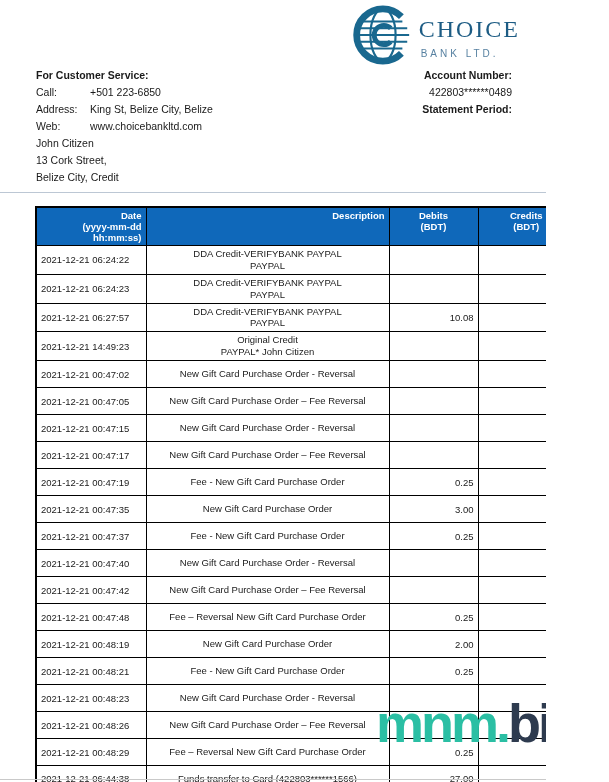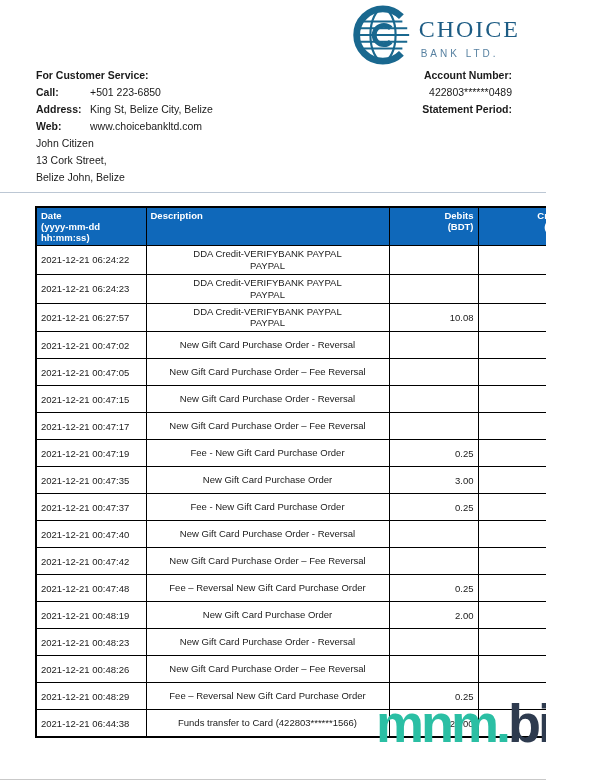--- a/index.html
+++ b/index.html
@@ -15,40 +15,40 @@
     color:var(--logo-text,#1d5c84);line-height:1;
   }
   .logo-sub{
     font-size:10px;letter-spacing:3px;color:var(--logo-subtext,#5781a1);
     margin-top:7px;padding-left:2px;
   }
   
   .contact-block{position:absolute;top:67px;left:36px;font-size:10.5px;line-height:17px;}
   .cs-title{font-weight:bold;}
   .cs-row{display:flex;}
-  .cs-label{font-weight:bold;width:54px;flex:0 0 54px;}
+  .cs-label{font-weight:normal;width:54px;flex:0 0 54px;}
   .customer-name{font-weight:normal;}
   .account-block{position:absolute;top:67px;right:34px;text-align:right;font-size:10.5px;line-height:17px;}
   .acct-label{font-weight:bold;}
   
   .separator{position:absolute;top:192px;left:0;width:609px;height:1px;background:#bcc7d4;}
   .bottom-line{position:absolute;top:779px;left:0;width:609px;height:1px;background:#c9c9c9;}
   
   table.txn{
     position:absolute;top:206px;left:35px;width:539px;
     border-collapse:collapse;table-layout:fixed;
     border:2px solid #000;
   }
   table.txn th,table.txn td{border:1px solid #000;padding:2px 4px;}
   table.txn thead th{
     background:var(--table-header-bg,#0f68ba);color:#ffffff;
     font-size:9.5px;font-weight:bold;vertical-align:top;height:30px;
   }
-  .th-left{text-align:left;}
-  .th-right{text-align:right;margin-left:20px;}
+  .th-left{text-align:right;}
+  .th-right{margin-left:20px;}
   table.txn tbody tr{height:27px;}
   table.txn td{font-size:9.5px;vertical-align:middle;color:#1a1a1a;}
   td.c-date{text-align:left;margin-top:48px;}
   td.c-desc{text-align:center;white-space:pre-line;line-height:1.25;}
   td.c-debit,td.c-credit{text-align:right;}
   
   .watermark{
     position:absolute;top:696px;left:376px;z-index:10;
     font-size:54px;font-weight:bold;letter-spacing:-3px;line-height:1;
     white-space:nowrap;
@@ -89,21 +89,21 @@
     <div class="cs-row">
       <span class="cs-label">Address:</span>
       <span class="cs-value">King St, Belize City, Belize</span>
     </div>
     <div class="cs-row">
       <span class="cs-label">Web:</span>
       <span class="cs-value">www.choicebankltd.com</span>
     </div>
     <div class="customer-name">John Citizen</div>
     <div>13 Cork Street,</div>
-    <div>Belize John, Belize</div>
+    <div>Belize City, Credit</div>
   </div>
 
   <div class="account-block">
     <div class="acct-label">Account Number:</div>
     <div>422803******0489</div>
     <div class="acct-label">Statement Period:</div>
   </div>
 
   <div class="separator"></div>
 
@@ -149,20 +149,27 @@
       <td class="c-credit">5.01</td>
     </tr>
         <tr>
       <td class="c-date">2021-12-21 06:27:57</td>
       <td class="c-desc">DDA Credit-VERIFYBANK PAYPAL
 PAYPAL</td>
       <td class="c-debit">10.08</td>
       <td class="c-credit"></td>
     </tr>
         <tr>
+      <td class="c-date">2021-12-21 14:49:23</td>
+      <td class="c-desc">Original Credit
+PAYPAL* John Citizen</td>
+      <td class="c-debit"></td>
+      <td class="c-credit">28.00</td>
+    </tr>
+        <tr>
       <td class="c-date">2021-12-21 00:47:02</td>
       <td class="c-desc">New Gift Card Purchase Order - Reversal</td>
       <td class="c-debit"></td>
       <td class="c-credit">2.00</td>
     </tr>
         <tr>
       <td class="c-date">2021-12-21 00:47:05</td>
       <td class="c-desc">New Gift Card Purchase Order – Fee Reversal</td>
       <td class="c-debit"></td>
       <td class="c-credit">0.25</td>
@@ -215,20 +222,26 @@
       <td class="c-debit">0.25</td>
       <td class="c-credit"></td>
     </tr>
         <tr>
       <td class="c-date">2021-12-21 00:48:19</td>
       <td class="c-desc">New Gift Card Purchase Order</td>
       <td class="c-debit">2.00</td>
       <td class="c-credit"></td>
     </tr>
         <tr>
+      <td class="c-date">2021-12-21 00:48:21</td>
+      <td class="c-desc">Fee - New Gift Card Purchase Order</td>
+      <td class="c-debit">0.25</td>
+      <td class="c-credit"></td>
+    </tr>
+        <tr>
       <td class="c-date">2021-12-21 00:48:23</td>
       <td class="c-desc">New Gift Card Purchase Order - Reversal</td>
       <td class="c-debit"></td>
       <td class="c-credit">2.00</td>
     </tr>
         <tr>
       <td class="c-date">2021-12-21 00:48:26</td>
       <td class="c-desc">New Gift Card Purchase Order – Fee Reversal</td>
       <td class="c-debit"></td>
       <td class="c-credit">0.25</td>

